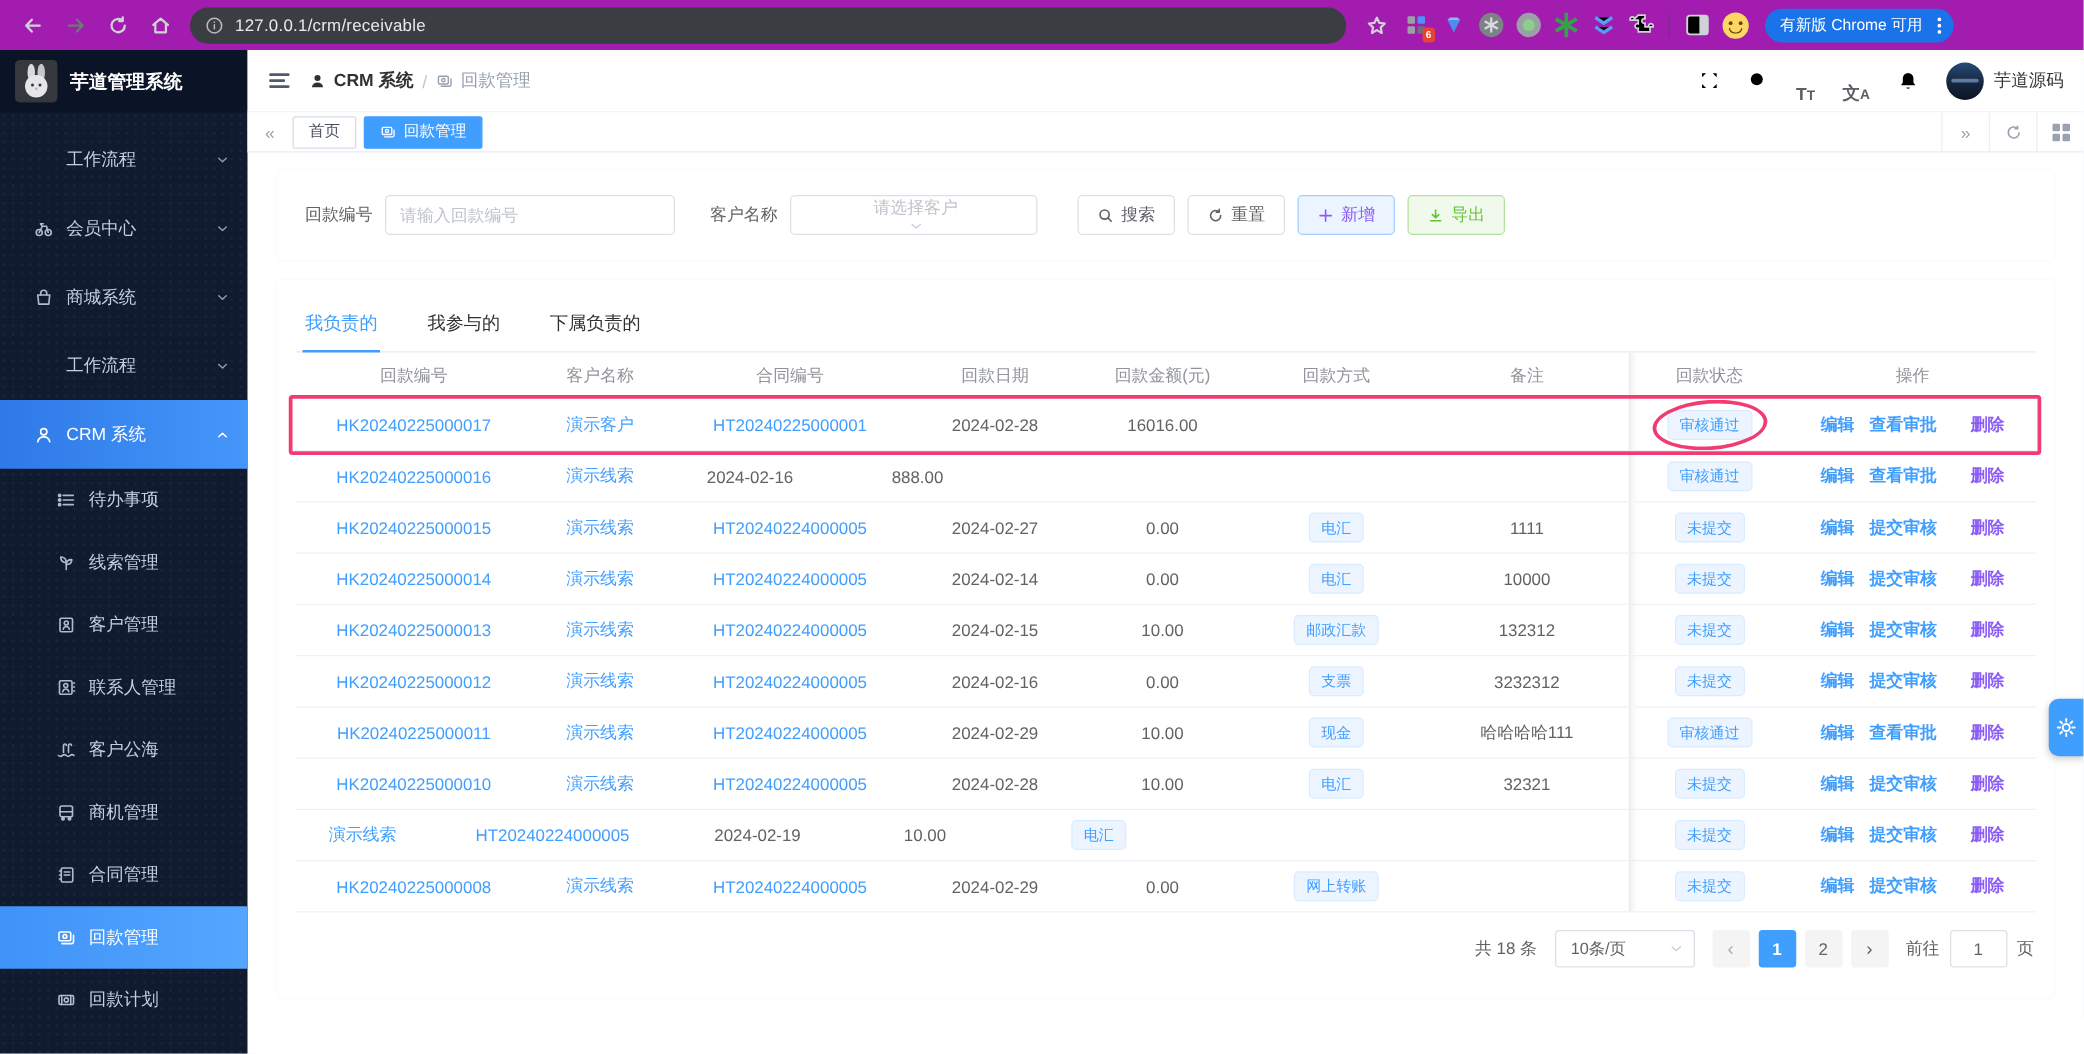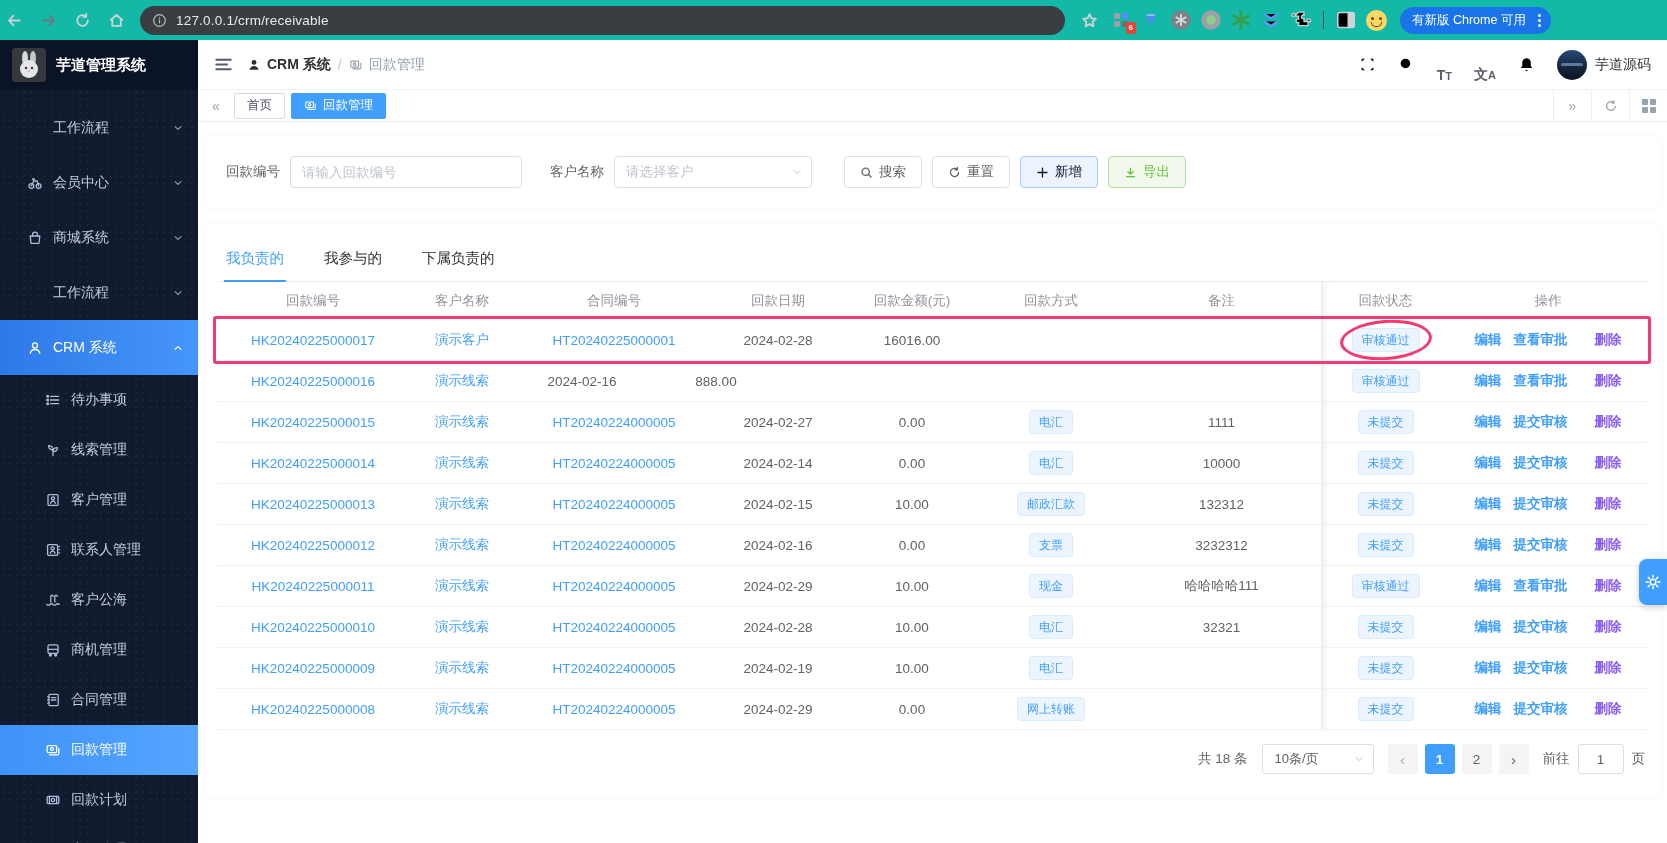--- a/index.html
+++ b/index.html
@@ -3,21 +3,21 @@
 <meta charset="utf-8">
 <style>
   *{margin:0;padding:0;box-sizing:border-box;}
   html,body{width:1667px;height:843px;overflow:hidden;background:#f1f3f6;
     font-family:"Liberation Sans","DejaVu Sans",sans-serif;}
   svg{display:block;}
   .ic{display:inline-flex;align-items:center;justify-content:center;}
   .ic svg{width:16px;height:16px;fill:none;stroke:currentColor;stroke-width:1.3;stroke-linecap:round;stroke-linejoin:round;}
 
   
-  .browser{height:40px;background:#14b8a6;display:flex;align-items:center;padding:0 0;gap:6px;color:#dfe1e5;}
+  .browser{height:40px;background:#a21caf;display:flex;align-items:center;padding:0 12px;gap:6px;color:#dfe1e5;}
   .b-ic{width:28px;height:28px;border-radius:50%;display:flex;align-items:center;justify-content:center;color:#cfd2d6;}
   .b-ic.dim{color:#72767c;}
   .b-ic svg{width:17px;height:17px;fill:none;stroke:currentColor;stroke-width:1.7;stroke-linecap:round;stroke-linejoin:round;}
   .omnibox{flex:0 1 925px;height:29px;background:#3a3d42;border-radius:15px;display:flex;align-items:center;padding:0 12px;gap:9px;margin:0 4px;}
   .omnibox .url{font-size:13.5px;color:#e8eaed;letter-spacing:.2px;}
   .ext{width:24px;height:24px;display:flex;align-items:center;justify-content:center;position:relative;}
   .ext-badge{position:absolute;bottom:-2px;right:-3px;background:#e94235;color:#fff;font-size:8px;line-height:1;padding:2px 3px;border-radius:3px;font-weight:700;}
   .bar-div{width:1px;height:18px;background:#4a4d52;margin:0 4px;}
   .emoji{width:21px;height:21px;border-radius:50%;background:#fdd663;position:relative;}
   .emoji i{position:absolute;width:3px;height:3px;border-radius:50%;background:#5f4302;top:7px;}
@@ -73,33 +73,33 @@
   .tag{height:26px;display:inline-flex;align-items:center;gap:6px;padding:0 12px;font-size:12.5px;border:1px solid #d8dce5;background:#fff;color:#495060;border-radius:2px;cursor:pointer;}
   .tag.active{background:#409eff;border-color:#409eff;color:#fff;}
   .tag .ic svg{width:13px;height:13px;}
   .tag-tools{display:flex;align-items:stretch;}
   .tag-tool{width:38px;display:flex;align-items:center;justify-content:center;border-left:1px solid #eceff3;color:#9aa2af;cursor:pointer;font-size:14px;}
   .tag-tool svg{width:14px;height:14px;stroke-width:1.5;}
   .grid-ic{display:grid;grid-template-columns:6px 6px;grid-gap:2px;}
   .grid-ic b{width:6px;height:6px;background:#9aa2af;border-radius:1px;}
 
   
-  .content{flex:1;padding:14px 6px;position:relative;overflow:hidden;}
+  .content{flex:1;padding:14px 24px;position:relative;overflow:hidden;}
   .card{background:#fff;border-radius:4px;box-shadow:0 0 4px rgba(30,40,60,.04);}
   .filter-card{height:72px;display:flex;align-items:center;padding:0 22px;margin-bottom:16px;}
   .f-label{font-size:13.5px;color:#606266;margin-right:10px;white-space:nowrap;}
   .f-input{width:232px;height:32px;border:1px solid #dcdfe6;border-radius:4px;padding:0 11px;font-size:13.5px;color:#606266;background:#fff;outline:none;font-family:inherit;}
   .f-input::placeholder{color:#bfc4cc;}
-  .f-select{width:198px;height:32px;border:1px solid #dcdfe6;border-radius:4px;padding:0 8px 0 11px;display:flex;align-items:center;justify-content:space-between;color:#bfc4cc;font-size:13.5px;cursor:pointer;}
+  .f-select{width:198px;height:32px;border:1px solid #dcdfe6;border-radius:4px;padding:0 8px 0 11px;display:flex;align-items:center;justify-content:space-between;color:#bfc4cc;font-size:13.5px;cursor:pointer;flex-direction:column;}
   .f-select .ic{color:#c0c4cc;}
   .gap28{width:28px;}
   .btns{display:flex;gap:10px;margin-left:32px;}
   .btn{height:32px;padding:0 15px;border-radius:4px;border:1px solid #dcdfe6;background:#fff;color:#606266;font-size:13.5px;display:inline-flex;align-items:center;gap:6px;cursor:pointer;font-family:inherit;white-space:nowrap;}
   .btn .ic svg{width:13px;height:13px;stroke-width:1.6;}
-  .btn.primary-plain{background:#ecf5ff;border-color:#a0cfff;color:#0f172a;}
+  .btn.primary-plain{background:#ecf5ff;border-color:#a0cfff;color:#8b5cf6;}
   .btn.success-plain{background:#f0f9eb;border-color:#b3e19d;color:#67c23a;}
 
   .table-card{padding:12px 14px 10px;}
   .tabs{display:flex;gap:36px;border-bottom:1px solid #e8ecf2;padding:0 6px;}
   .tab{font-size:14.5px;color:#303133;padding:13px 2px 12px;border-bottom:2px solid transparent;cursor:pointer;margin-bottom:-1px;}
   .tab.active{color:#409eff;border-bottom-color:#409eff;}
 
   .trow,.thead{display:flex;align-items:stretch;}
   .thead{height:38px;}
   .trow{height:41px;border-bottom:1px solid #eef1f6;position:relative;}
@@ -722,21 +722,20 @@
               <div class="cell c8">
                 <span class="badge">未提交</span>
               </div>
               <div class="cell c9">
                 <a class="act">编辑</a>
                 <a class="act">提交审核</a>
                 <a class="act danger">删除</a>
               </div>
             </div>
             <div class="trow">
-              <div class="cell c1 link">HK20240225000009</div>
               <div class="cell c2 link">演示线索</div>
               <div class="cell c3 link">HT20240224000005</div>
               <div class="cell c4">2024-02-19</div>
               <div class="cell c5">10.00</div>
               <div class="cell c6">
                 <span class="badge">电汇</span>
               </div>
               <div class="cell c7"></div>
               <div class="cell c8">
                 <span class="badge">未提交</span>

